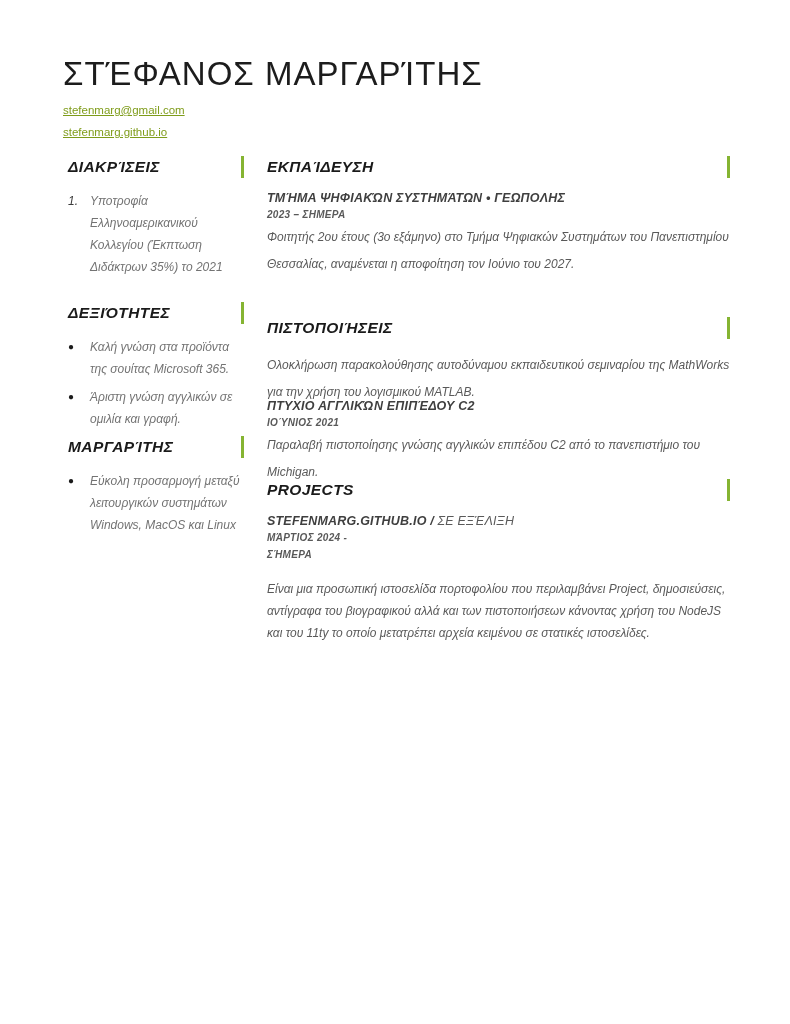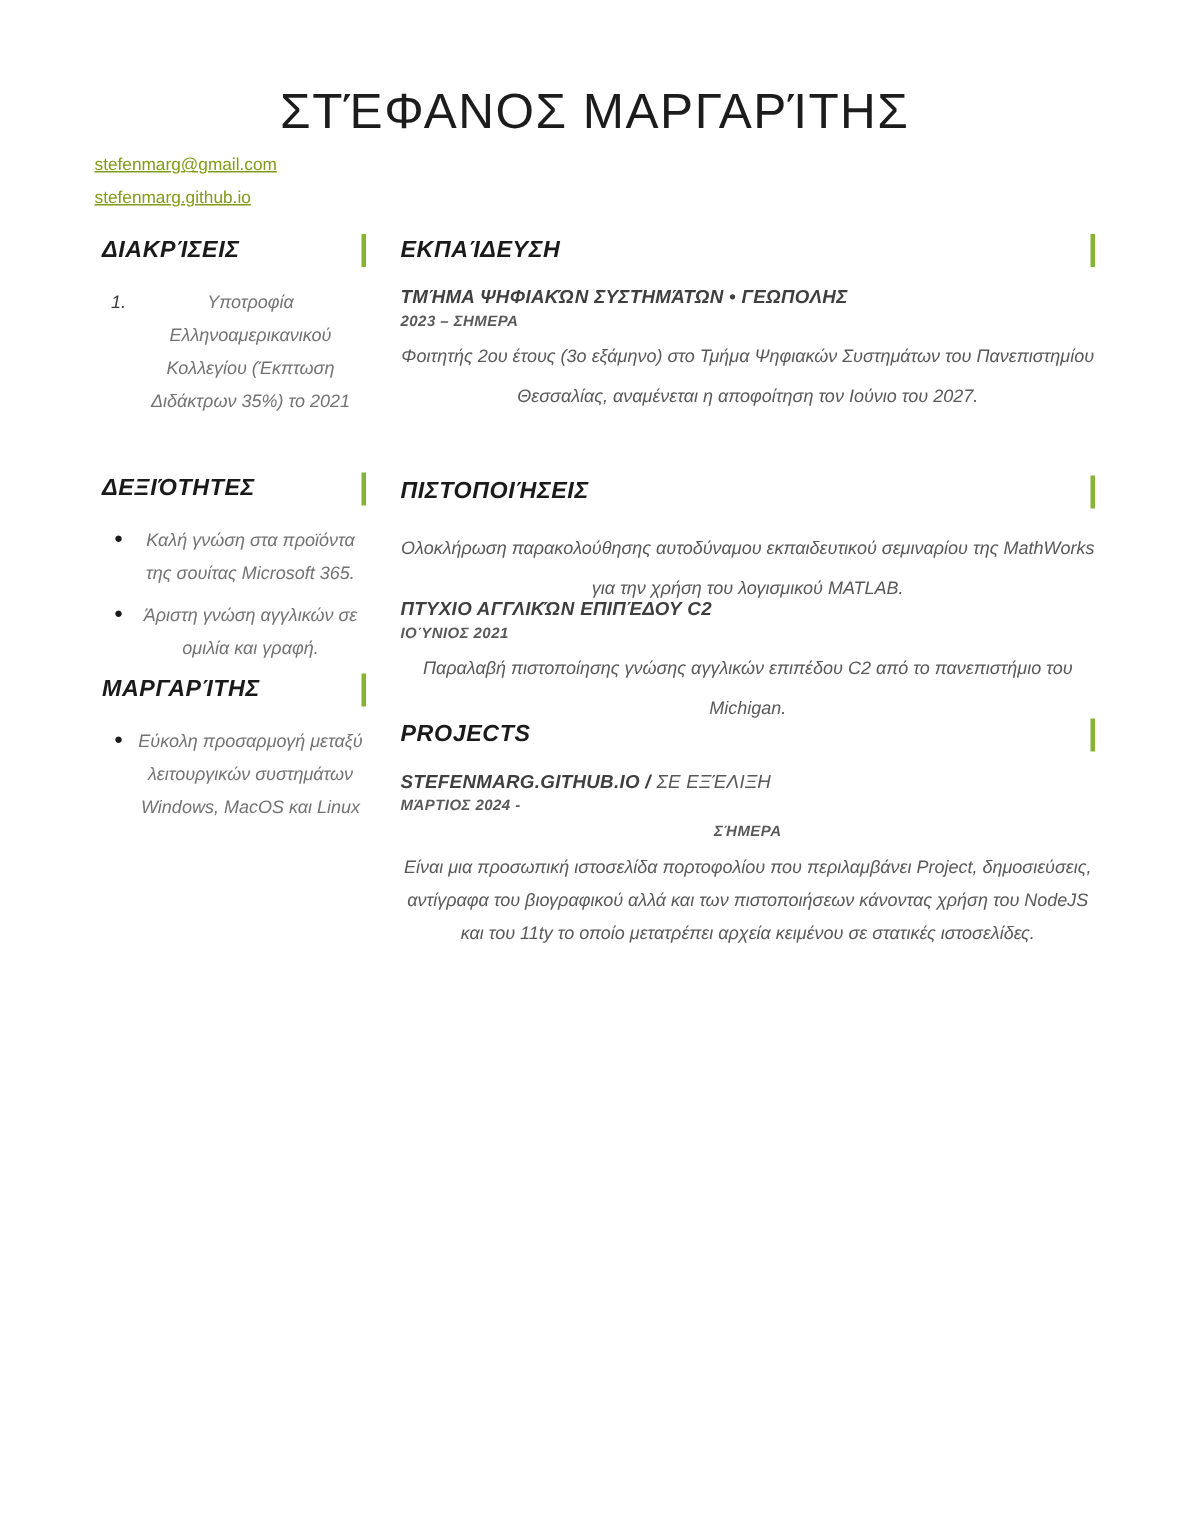--- a/index.html
+++ b/index.html
@@ -5,21 +5,20 @@
   * { margin: 0; padding: 0; box-sizing: border-box; }
   html, body { background: #ffffff; }
   body { font-family: "Liberation Sans", "DejaVu Sans", sans-serif; }
 
   .page {
     position: relative;
     width: 790px;
     height: 906px;
     background: #ffffff;
     overflow: hidden;
-    text-align: center;
   }
 
   
   .header { padding: 55px 60px 0 63px; }
   .name {
     font-size: 33px;
     font-weight: 400;
     letter-spacing: 1px;
     color: #1c1c1c;
     line-height: 38px;
@@ -79,21 +78,21 @@
     flex: 0 0 22px;
     font-size: 10px;
     line-height: 22px;
     color: #1a1a1a;
   }
   .side-list .txt {
     font-size: 12px;
     line-height: 22px;
     color: #737373;
   }
-  .sec-skills { margin-top: 37px; }
+  .sec-skills { margin-top: 24px; }
   .sec-abilities { margin-top: 6px; }
 
   
   .entry { margin-top: 13px; }
   .entry-head {
     display: flex;
     justify-content: space-between;
     align-items: flex-start;
     flex-direction: column;
   }
@@ -122,21 +121,21 @@
     margin-top: 3px;
     padding-top: 0;
   }
   .desc {
     margin: 2px 0 -7px 0;
     font-size: 12px;
     line-height: 27px;
     color: #595959;
   }
   .desc.tight {
-    margin-top: 5px;
+    margin-top: 16px;
     line-height: 22px;
     margin-bottom: 0;
   }
   .sec-certifications { margin-top: 46px; }
   .sec-projects { margin-top: 0; }
   .sec-certifications .entry + .entry { margin-top: 0; }
 
   
   .page-number-box {
     position: absolute;

